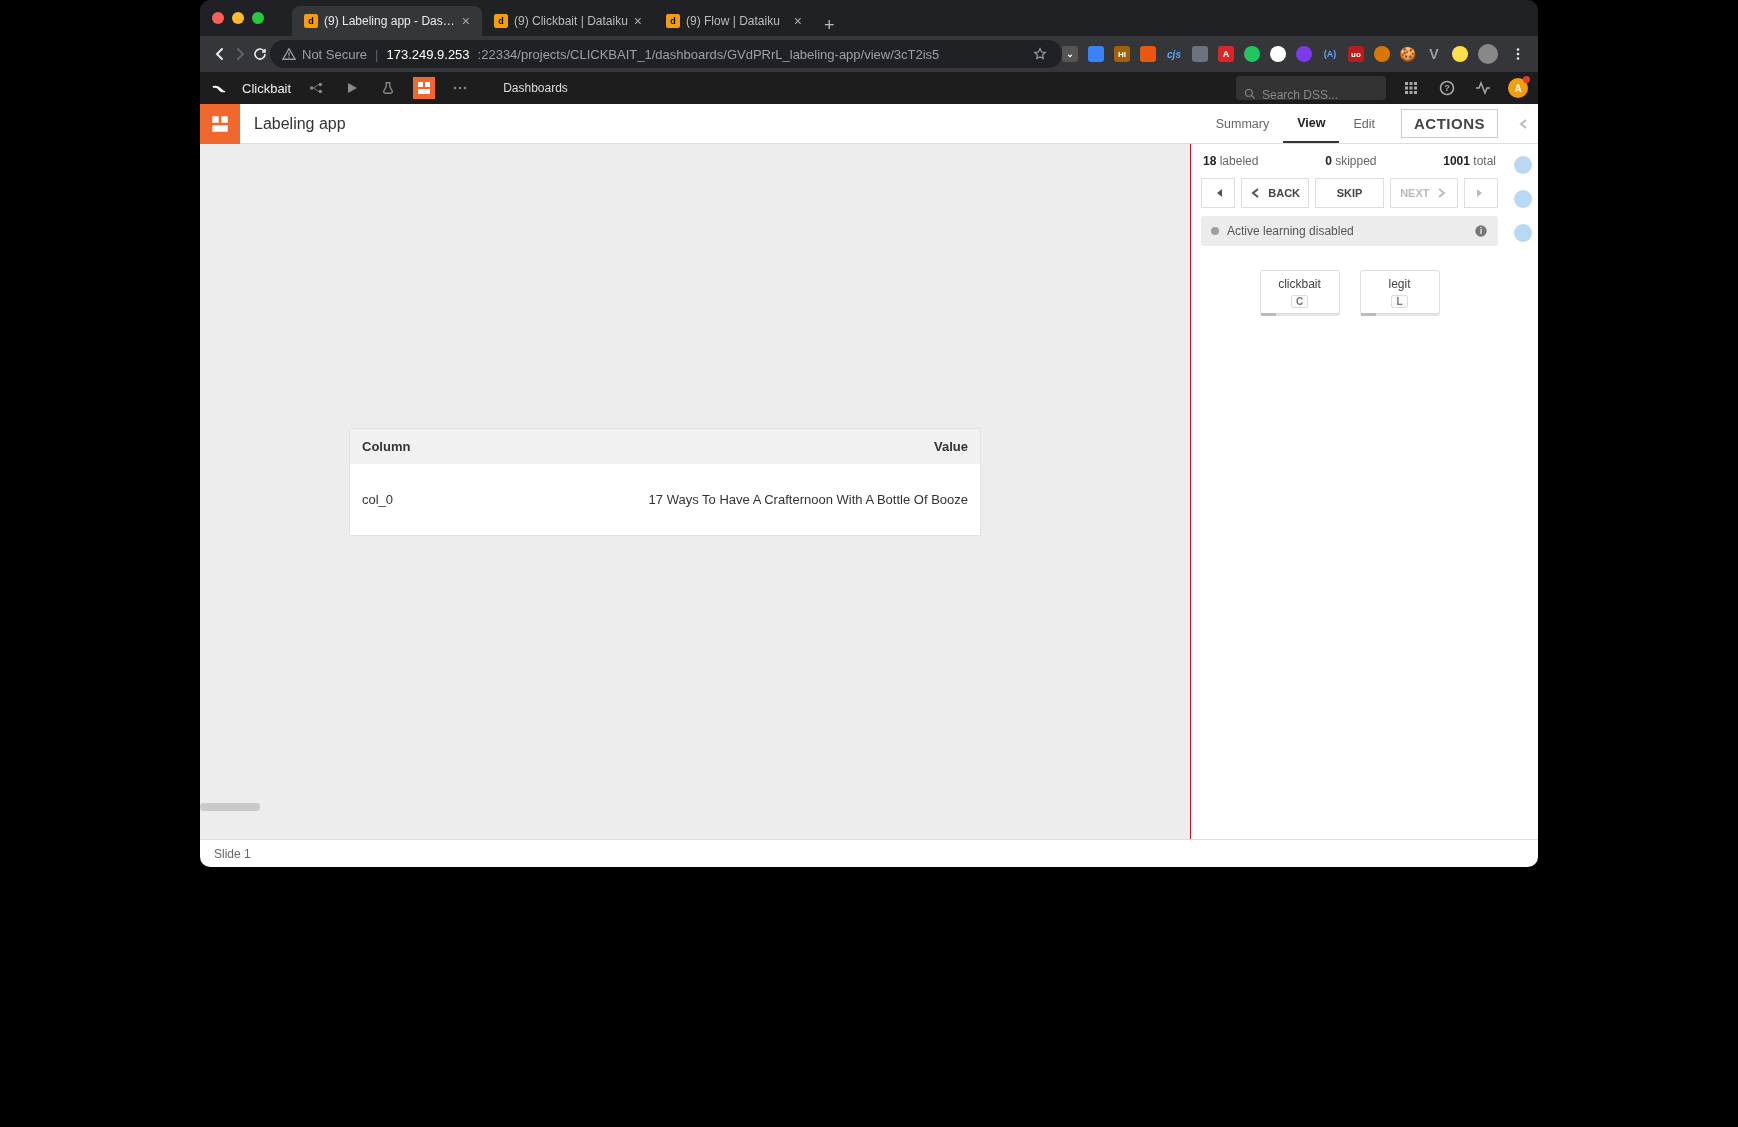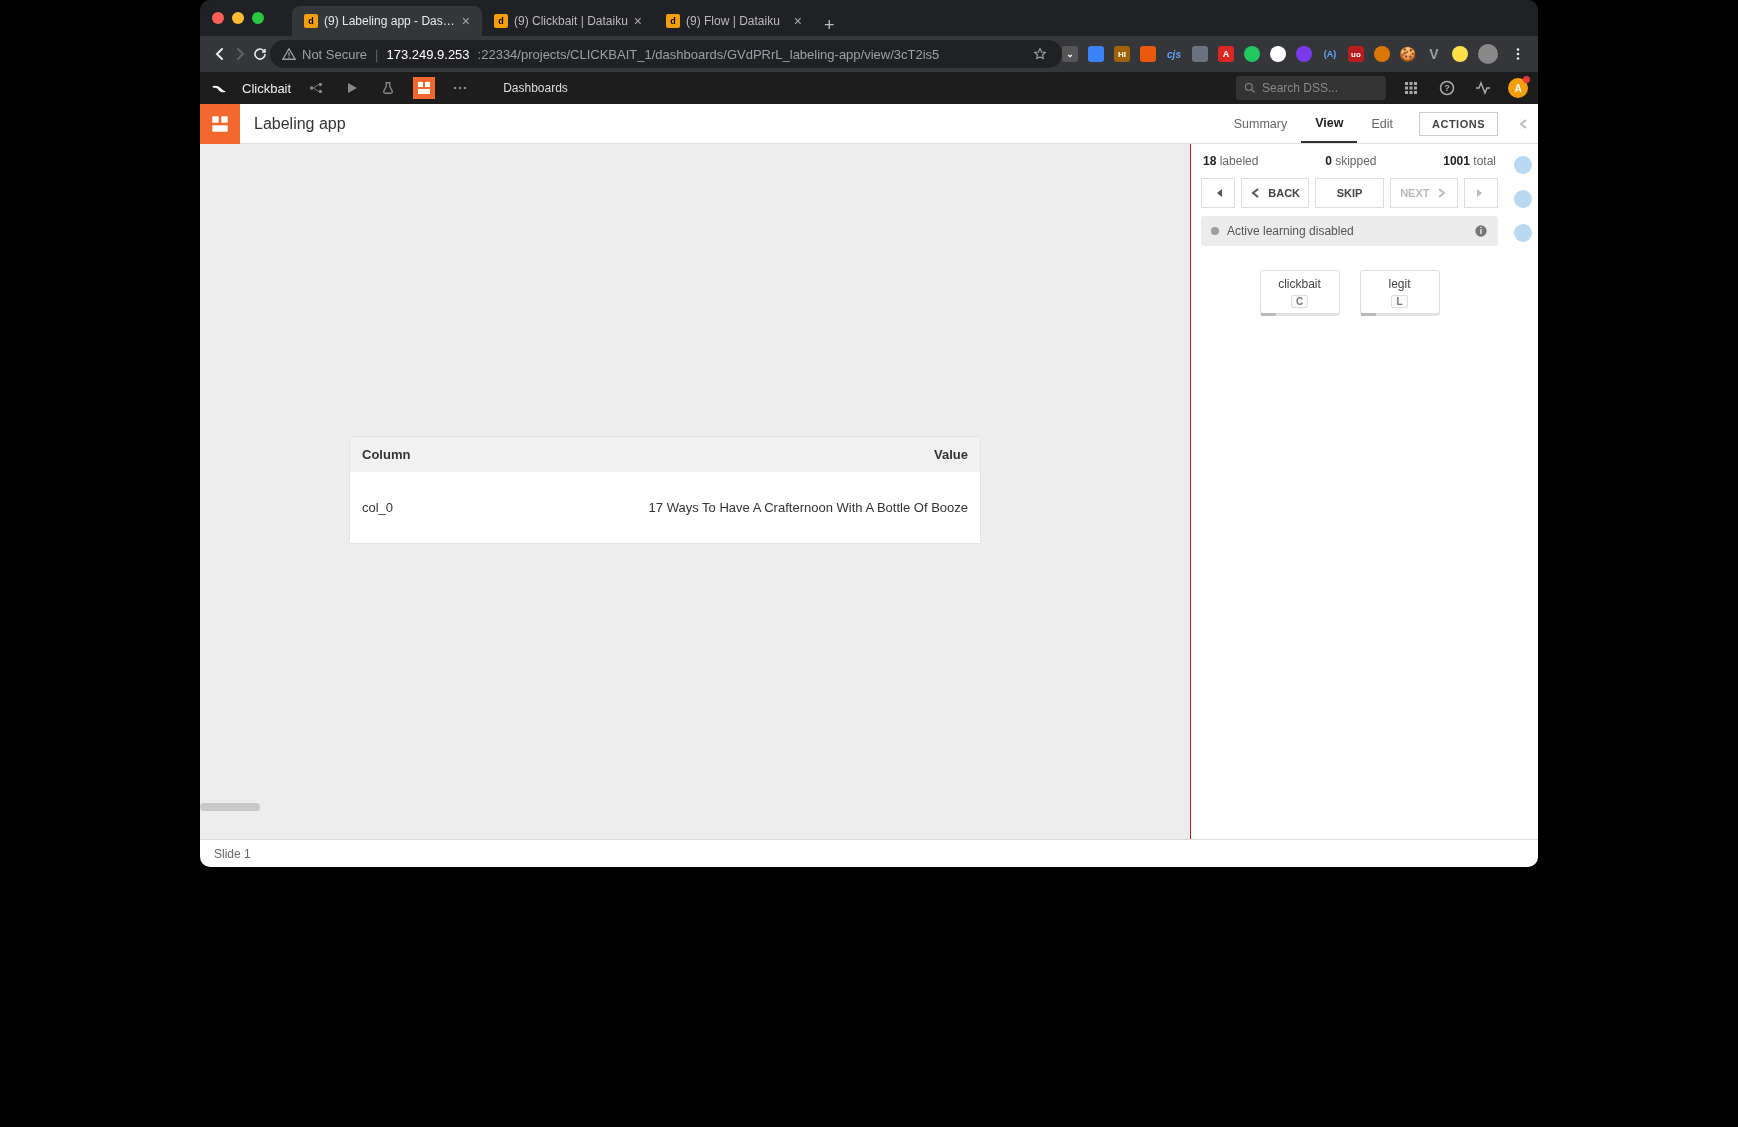--- a/index.html
+++ b/index.html
@@ -33,43 +33,43 @@
 .exticons { display: flex; gap: 10px; align-items: center; }
 .ext { width: 16px; height: 16px; border-radius: 3px; display: flex; align-items: center; justify-content: center; font-size: 9px; font-weight: 700; color: #fff; }
 .avatar-br { width: 20px; height: 20px; border-radius: 50%; background: #888; }
 
 
 .dss-top { height: 32px; background: #1d1d1d; display: flex; align-items: center; padding: 0 10px; gap: 14px; color: #ccc; font-size: 13px; }
 .dss-bird { transform: scaleX(-1); }
 .dss-icnbtn { width: 22px; height: 22px; display: flex; align-items: center; justify-content: center; color: #888; }
 .dss-icnbtn.active { background: #f2672e; color: #fff; }
 .dss-spacer { flex: 1; }
-.dss-search { width: 150px; height: 24px; background: #333; border-radius: 3px; display: flex; align-items: center; padding: 12px 8px; gap: 6px; color: #888; font-size: 12px; }
+.dss-search { width: 150px; height: 24px; background: #333; border-radius: 3px; display: flex; align-items: flex-start; padding: 12px 8px; gap: 6px; color: #888; font-size: 12px; }
 .dss-avatar { width: 20px; height: 20px; border-radius: 50%; background: #f59e0b; color: #fff; font-size: 10px; font-weight: 700; display: flex; align-items: center; justify-content: center; position: relative; }
 .dss-avatar::after { content: ""; position: absolute; top: -2px; right: -2px; width: 7px; height: 7px; background: #e53935; border-radius: 50%; }
 
 
 .pagehdr { height: 40px; background: #fff; border-bottom: 1px solid #ddd; display: flex; align-items: center; }
 .pagehdr .leftsq { width: 40px; height: 40px; background: #f2672e; display: flex; align-items: center; justify-content: center; }
 .pagehdr .title { font-size: 16px; font-weight: 400; color: #333; padding-left: 14px; }
 .pagehdr .tabs { margin-left: auto; display: flex; align-items: center; height: 100%; gap: 0; }
 .pagetab { padding: 0 14px; height: 100%; display: flex; align-items: center; font-size: 12.5px; color: #666; cursor: pointer; }
 .pagetab.active { font-weight: 600; border-bottom: 2px solid #333; color: #222; }
-.actionsbtn { border: 1px solid #ccc; padding: 5px 12px; font-size: 11px; font-weight: 700; letter-spacing: .5px; color: #444; margin: 0 12px; background: #fff; cursor: pointer; }
+.actionsbtn { border: 1px solid #ccc; padding: 5px 12px; font-size: 15px; font-weight: 700; letter-spacing: .5px; color: #444; margin: 0 12px; background: #fff; cursor: pointer; }
 .rightrail-hint { width: 28px; height: 40px; display: flex; align-items: center; justify-content: center; color: #bbb; }
 
 
 .body { flex: 1; display: flex; background: #fff; overflow: hidden; }
 .canvas { flex: 1; background: #ededed; position: relative; overflow: hidden; }
 .rightpanel { width: 318px; border-left: 1px solid #b91c1c; background: #fff; display: flex; flex-direction: column; }
 .sidestrip { width: 30px; background: #fff; display: flex; flex-direction: column; align-items: center; gap: 16px; padding-top: 12px; }
 .sideicon { width: 18px; height: 18px; border-radius: 50%; background: #cfe4f6; }
 
 
-.record { position: absolute; left: 150px; top: 293px; width: 630px; background: #fff; border-radius: 2px; box-shadow: 0 0 0 1px rgba(0,0,0,.04); }
+.record { position: absolute; left: 150px; top: 285px; width: 630px; background: #fff; border-radius: 2px; box-shadow: 0 0 0 1px rgba(0,0,0,.04); }
 .record table { width: 100%; border-collapse: collapse; font-size: 13px; }
 .record thead th { text-align: left; padding: 10px 12px; font-weight: 700; color: #333; background: #f1f1f1; }
 .record thead th.val { text-align: right; }
 .record tbody td { padding: 28px 12px; color: #333; background: #fff; }
 .record tbody td.val { text-align: right; }
 
 
 .stats { display: flex; justify-content: space-between; padding: 10px 12px; font-size: 12px; color: #666; }
 .stats b { color: #222; font-weight: 700; }
 .navbtns { display: flex; gap: 6px; padding: 0 10px 8px; }

